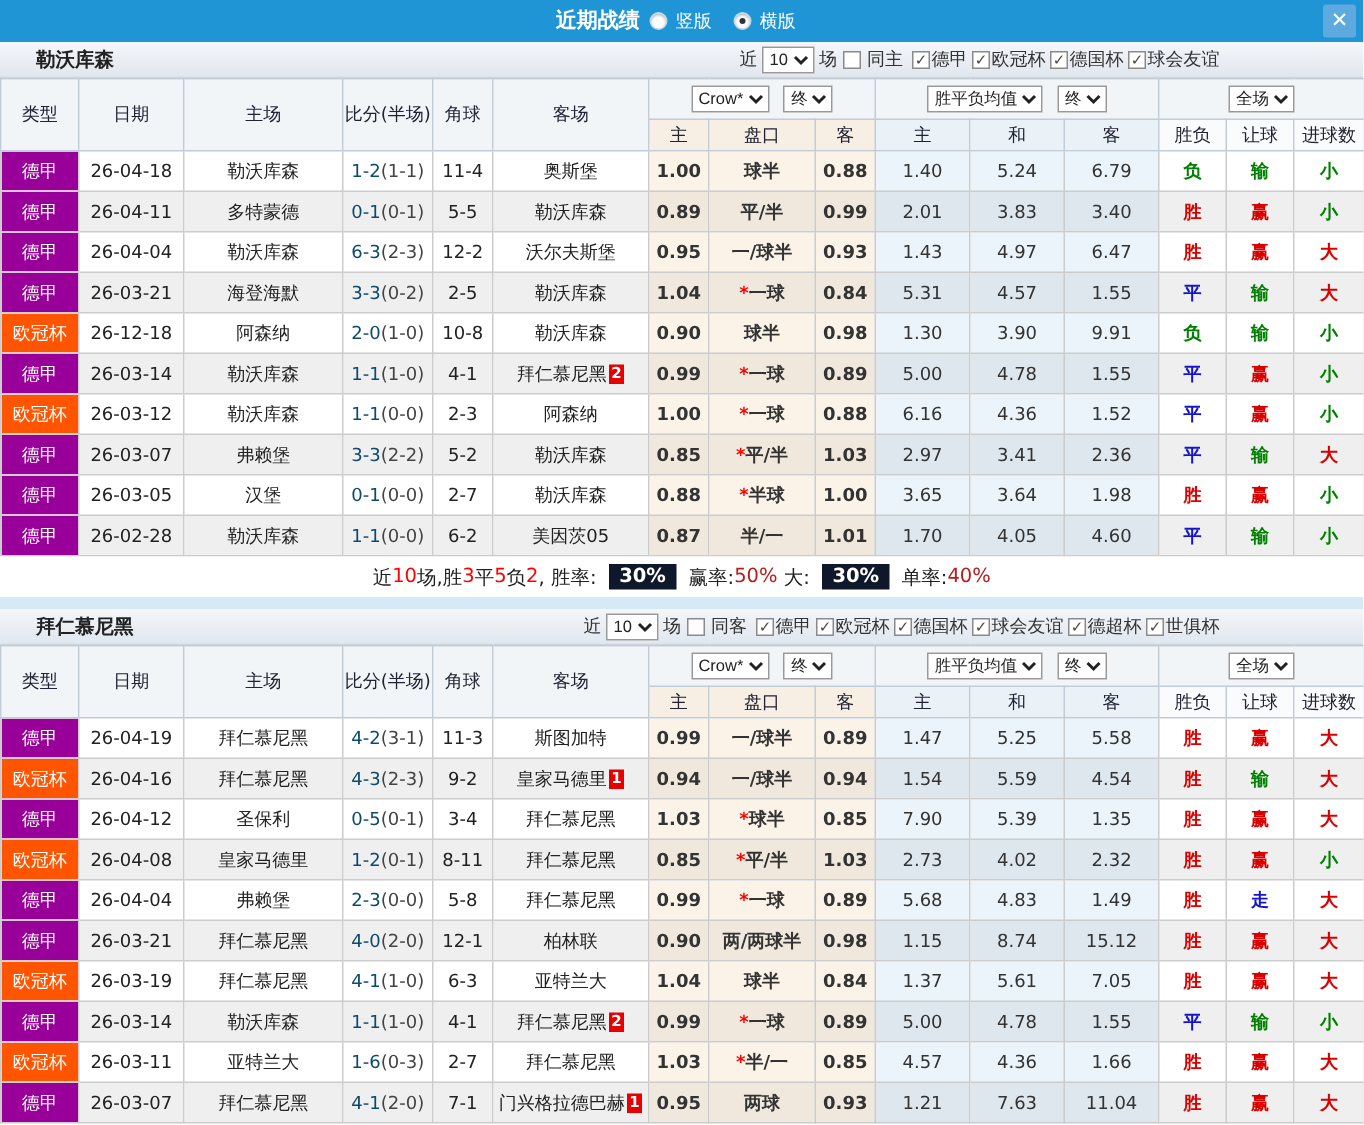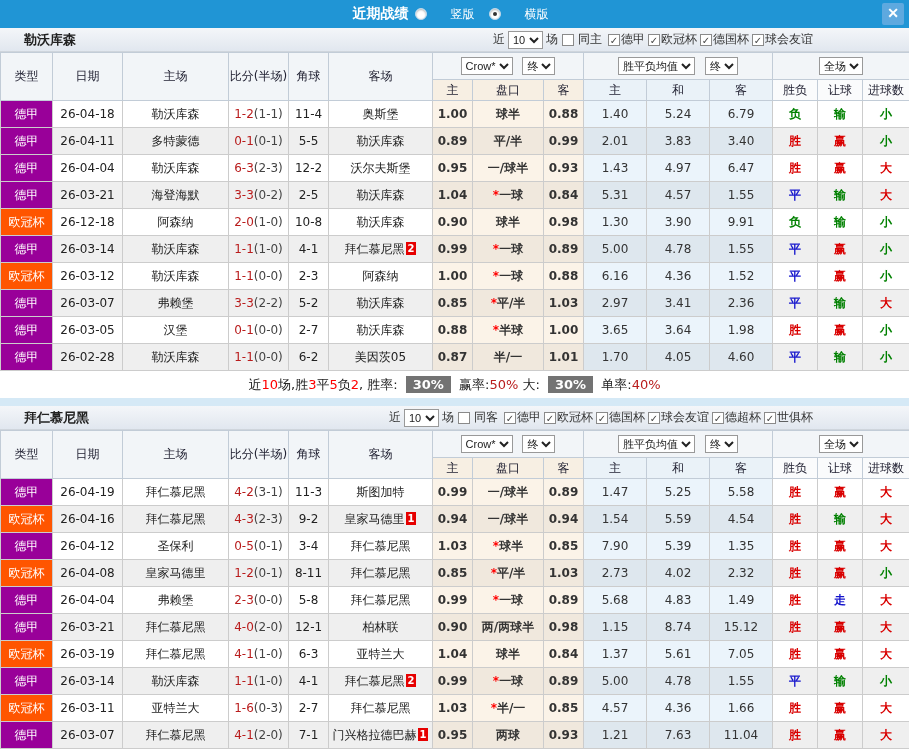--- a/index.html
+++ b/index.html
@@ -4,33 +4,33 @@
 <style>
   * { box-sizing: border-box; }
   html,body { margin:0; padding:0; }
   body {
     width:909px; height:750px; overflow:hidden; background:#fff;
     font-family:"DejaVu Sans","Liberation Sans",sans-serif; font-size:12px; color:#333;
   }
   
   .titlebar {
     height:28px; background:#2095d5; position:relative;
-    display:flex; align-items:center; justify-content:center; gap:6px;font-family:Liberation Serif, serif;
+    display:flex; align-items:center; justify-content:center; gap:6px;
   }
   .titlebar .title { color:#fff; font-weight:bold; font-size:14px; }
   .radio {
     width:12px; height:12px; border-radius:50%; background:#fff;
     border:1px solid #bcd6e9; display:inline-block; position:relative;
     box-shadow:inset 0 1px 2px rgba(0,0,0,.3); cursor:pointer; vertical-align:middle;
   }
   .radio.checked::after {
     content:''; position:absolute; left:3px; top:3px; width:4px; height:4px;
     border-radius:50%; background:#333;
   }
-  .radio-label { color:#fff; margin:0 8px 0 18px; }
+  .radio-label { color:#fff; margin:0 8px 0 0; }
   .close-btn {
     position:absolute; right:5px; top:3px; width:22px; height:22px;
     background:#5ea9df; color:#fff; font-weight:bold; text-align:center;
     line-height:22px; border-radius:2px; cursor:pointer; font-size:14px;
   }
   
   .section-header {
     height:24px; background:linear-gradient(#f4f6f9,#e1e7ef);
     border-bottom:1px solid #cfd5dc;
     display:flex; align-items:center; padding-left:24px;
@@ -60,39 +60,39 @@
     overflow:hidden; white-space:nowrap;
   }
   tbody tr { background:#fff; }
   tbody tr.even { background:#efefef; }
   td.c-odds { background-color:rgba(243,222,190,0.35);font-weight:bold; }
   td.c-euro { background-color:rgba(163,207,235,0.22);text-align:center; }
   td.c-type { padding:0; }
   .type-badge { display:block; height:26px; line-height:26px; color:#fff; font-size:12px; }
   .green { color:#008000; }
   td.c-team, td.c-date, td.c-corner { color:#222; }
-  .score-main { color:#b91c1c; }
+  .score-main { color:#0c4a6e; }
   .score-half { color:#444; }
   .star { color:#f00; }
   .sup {
     display:inline-block; background:#e60000; color:#fff; font-size:10px; font-weight:bold;
     line-height:13px; padding:0 2px; margin-left:1px; vertical-align:1px;
   }
   td.c-res { font-weight:bold; }
   .res-red   { color:#d90000; }
   .res-green { color:#008000; }
   .res-blue  { color:#1414cc; }
   
   .summary {
     height:27px; display:flex; align-items:center; justify-content:center;
     font-size:13px; color:#222; background:#fff; white-space:pre;
   }
   .sum-red { color:#f00; }
   .sum-blue { color:#b91c1c; }
-  .sum-badge { background:#737373; color:#fff; font-weight:bold; padding:1px 7px; margin:0 4px; }
+  .sum-badge { background:#0f172a; color:#fff; font-weight:bold; padding:1px 7px; margin:0 4px; }
   .separator { height:8px; background:#d5e9f6; }
 </style>
 </head>
 <body>
 
 <div>
   <div class="titlebar">
     <span class="title">近期战绩</span>
     <span class="radio"></span>
     <span class="radio-label">竖版</span>

